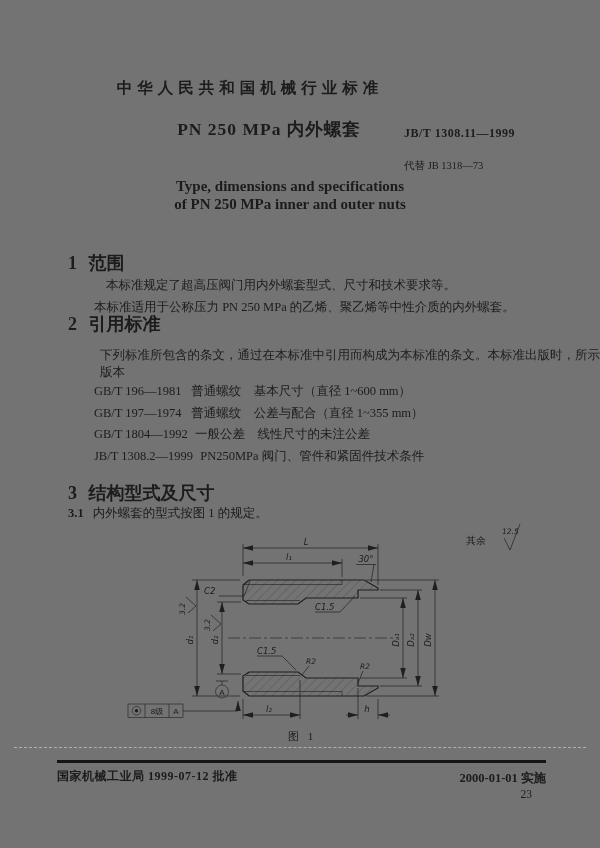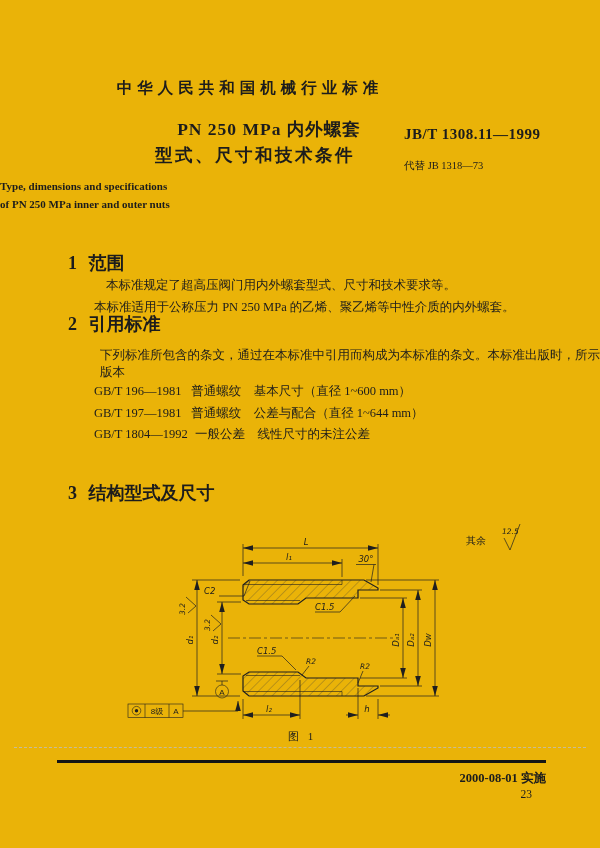--- a/index.html
+++ b/index.html
@@ -1,28 +1,28 @@
 <!DOCTYPE html>
 <html><head>
 <meta charset="utf-8">
 <style>
   html,body{margin:0;padding:0;}
   body{background:#e8e8e6;font-family:"Liberation Serif","DejaVu Serif",serif;}
-  #page{position:relative;width:600px;height:848px;background:#eab308;margin:0 auto;
+  #page{position:relative;width:600px;height:848px;background:#737373;margin:0 auto;
         overflow:hidden;color:#1c1c1c;}
   .abs{position:absolute;}
   
   #org-line{top:78px;left:0;width:500px;text-align:center;font-size:15.5px;font-weight:bold;
             letter-spacing:5px;}
   #title-block{top:116px;left:0;width:510px;text-align:center;font-weight:bold;}
   #title-line1{font-size:17.5px;letter-spacing:1px;line-height:26px;margin-left:28px;}
   #title-line2{font-size:17.5px;letter-spacing:2.5px;line-height:27px;}
-  #subtitle-block{top:177px;left:0;width:500px;font-weight:bold;
-                  font-size:11px;line-height:18px;}
-  #std-no{top:126px;left:404px;font-size:15px;font-weight:bold;letter-spacing:.5px;}
+  #subtitle-block{top:177px;left:0;width:500px;text-align:center;font-weight:bold;
+                  font-size:15px;line-height:18px;padding-left:40px;}
+  #std-no{top:126px;left:404px;font-size:12px;font-weight:bold;letter-spacing:.5px;}
   #replaces{top:159px;left:404px;font-size:10.5px;}
   
   .sec-head{font-size:18px;font-weight:bold;}
   .sec-no{display:inline-block;min-width:16px;}
   .body-line{font-size:12.5px;}
   #sec1-head{top:251px;left:68px;}
   #sec1-p1{top:277px;left:94px;margin-left:12px;}
   #sec1-p2{top:299px;left:94px;}
   #sec2-head{top:312px;left:68px;}
   #sec2-intro1{top:347px;left:100px;}
@@ -55,21 +55,20 @@
 </style>
 </head>
 <body>
 
 <div id="page">
 
   <div class="abs" id="org-line">中华人民共和国机械行业标准</div>
 
   <div class="abs" id="title-block">
     <div id="title-line1">PN 250 MPa 内外螺套</div>
-    <div id="title-line2">型式、尺寸和技术条件</div>
   </div>
 
   <div class="abs" id="subtitle-block">
     <div>Type, dimensions and specifications</div>
     <div>of PN 250 MPa inner and outer nuts</div>
   </div>
 
   <div class="abs" id="std-no">JB/T 1308.11—1999</div>
   <div class="abs" id="replaces">代替 JB 1318—73</div>
 
@@ -85,32 +84,39 @@
     <span>引用标准</span>
   </div>
   <div class="abs body-line" id="sec2-intro1">下列标准所包含的条文，通过在本标准中引用而构成为本标准的条文。本标准出版时，所示版本</div>
 
   <div class="abs" id="ref-list">
     <div class="ref-row">
       <span class="ref-code">GB/T 196—1981</span>
       <span class="ref-title">普通螺纹　基本尺寸（直径 1~600 mm）</span>
     </div>
     <div class="ref-row">
-      <span class="ref-code">GB/T 197—1981</span>
-      <span class="ref-title">普通螺纹　公差与配合（直径 1~644 mm）</span>
+      <span class="ref-code">GB/T 197—1974</span>
+      <span class="ref-title">普通螺纹　公差与配合（直径 1~355 mm）</span>
     </div>
     <div class="ref-row">
       <span class="ref-code">GB/T 1804—1992</span>
       <span class="ref-title">一般公差　线性尺寸的未注公差</span>
+    </div>
+    <div class="ref-row">
+      <span class="ref-code">JB/T 1308.2—1999</span>
+      <span class="ref-title">PN250MPa 阀门、管件和紧固件技术条件</span>
     </div>
   </div>
 
   <div class="abs sec-head" id="sec3-head">
     <span class="sec-no">3</span>
     <span>结构型式及尺寸</span>
+  </div>
+  <div class="abs" id="sec31">
+    <span class="clause-no">3.1</span><span>内外螺套的型式按图 1 的规定。</span>
   </div>
 
   <svg class="abs" id="figure" width="480" height="238" viewBox="0 0 480 238">
     <defs>
       <marker id="arr" markerWidth="11" markerHeight="8" refX="10" refY="4" orient="auto-start-reverse" markerUnits="userSpaceOnUse">
         <path d="M0,1.2 L10,4 L0,6.8 Z" fill="#1f1f1f"></path>
       </marker>
       <pattern id="hatch" width="6.5" height="6.5" patternUnits="userSpaceOnUse" patternTransform="rotate(-45)">
         <line x1="0" y1="0" x2="6.5" y2="0" stroke="#3a3a3a" stroke-width="0.55"></line>
       </pattern>
@@ -227,16 +233,17 @@
       <text class="frame-txt" x="76" y="196.3" text-anchor="middle">A</text>
       <polyline class="leader" points="83,193 138,193 138,183" marker-end="url(#arr)"></polyline>
     </g>
 
     <text class="caption" x="202" y="222" text-anchor="middle">图 1</text>
   </svg>
 
   <div class="abs" id="artifact-dashes"></div>
 
   <div class="abs" id="footer-rule"></div>
-  <div class="abs" id="footer-impl">2000-08-01 实施</div>
+  <div class="abs" id="footer-approved">国家机械工业局 1999-07-12 批准</div>
+  <div class="abs" id="footer-impl">2000-01-01 实施</div>
   <div class="abs" id="footer-page">23</div>
 
 </div>
 
 </body></html>

